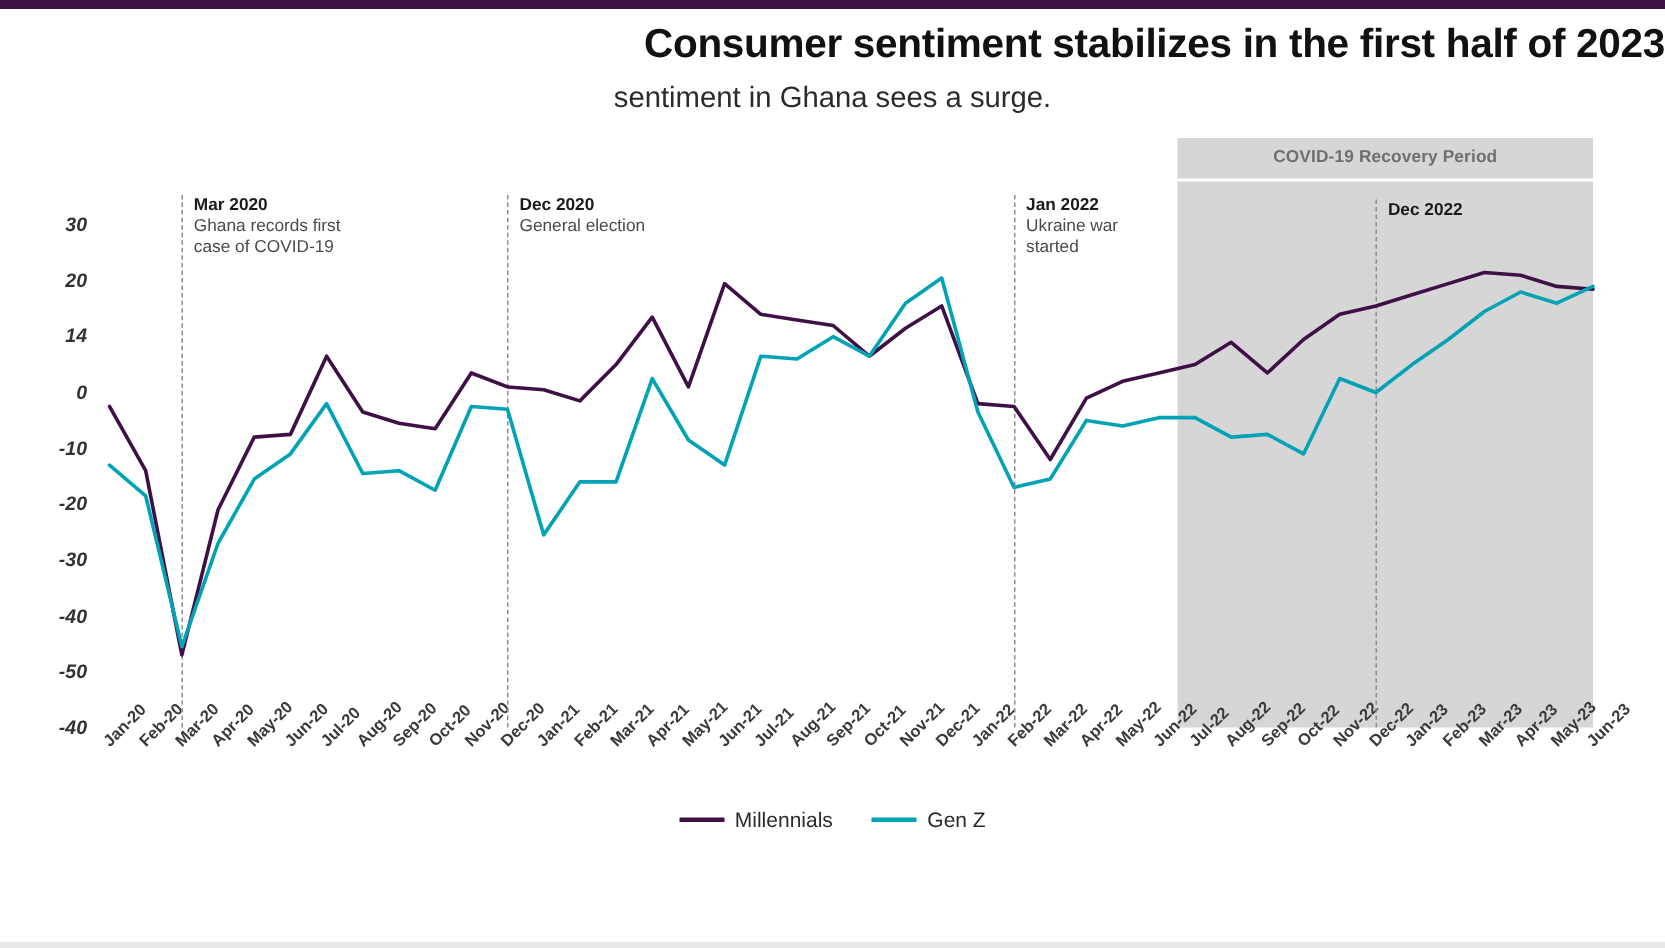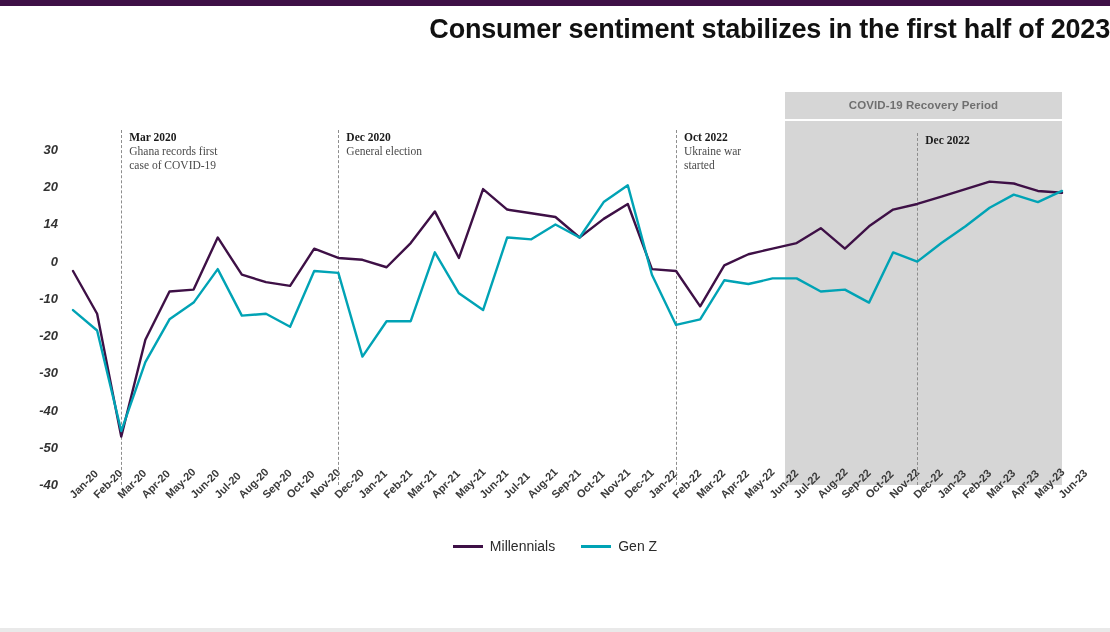--- a/index.html
+++ b/index.html
@@ -59,21 +59,21 @@
     font-size: 11px; color: #3a3a3a; font-weight: bold;
     transform-origin: left top;
     transform: rotate(-45deg);
     white-space: nowrap;
   }
 
   .vline {
     position: absolute; width: 0; border-left: 1.5px dashed #8d8d8d;
   }
 
-  .anno { position: absolute; font-family: Liberation Serif, serif; }
+  .anno { position: absolute; }
   .anno .anno-title { font-size: 11.5px; font-weight: bold; color: #1b1b1b; }
   .anno .anno-body { font-size: 11.5px; color: #4a4a4a; line-height: 14px; margin-top: 1px; }
 
   svg.chart { position: absolute; left: 0; top: 0; width: 1110px; height: 632px; }
 
   #legend {
     position: absolute; left: 0; top: 538px; width: 1110px;
     display: flex; justify-content: center; align-items: center; gap: 26px;
     font-size: 14px; color: #2b2b2b;
   }
@@ -88,20 +88,21 @@
     background: #e9e9e9;
   }
 </style>
 </head>
 <body>
 
 <div id="topbar"></div>
 
 <div id="title">Consumer sentiment stabilizes in the first half of 2023</div>
 <div id="subtitle">
+  <span>sentiment in Ghana sees a surge.</span>
 </div>
 
 <div id="plotwrap">
   <div id="shade"></div>
   <div id="shade-divider"></div>
   <div id="shade-label">COVID-19 Recovery Period</div>
 
   <div id="yaxis">
       <div class="ylabel" style="left: 18px; top: 142px;">30</div>
       <div class="ylabel" style="left: 18px; top: 179.222px;">20</div>
@@ -167,21 +168,21 @@
   <div id="annos">
       <div class="anno" style="left: 129.244px; top: 131px;">
         <div class="anno-title">Mar 2020</div>
         <div class="anno-body">Ghana records first<br>case of COVID-19</div>
       </div>
       <div class="anno" style="left: 346.341px; top: 131px;">
         <div class="anno-title">Dec 2020</div>
         <div class="anno-body">General election</div>
       </div>
       <div class="anno" style="left: 684.049px; top: 131px;">
-        <div class="anno-title">Oct 2022</div>
+        <div class="anno-title">Jan 2022</div>
         <div class="anno-body">Ukraine war<br>started</div>
       </div>
       <div class="anno" style="left: 925.268px; top: 134px;">
         <div class="anno-title">Dec 2022</div>
       </div>
     </div>
 
   <svg class="chart" id="svgchart" viewBox="0 0 1110 632">
       <polyline points="73.00,270.97 97.12,313.78 121.24,436.61 145.37,339.83 169.49,291.44 193.61,289.58 217.73,237.47 241.85,274.69 265.98,282.14 290.10,285.86 314.22,248.64 338.34,257.94 362.46,259.81 386.59,267.25 410.71,243.06 434.83,211.42 458.95,257.94 483.07,189.08 507.20,209.56 531.32,213.28 555.44,217.00 579.56,237.47 603.68,218.86 627.80,203.97 651.93,269.11 676.05,270.97 700.17,306.33 724.29,265.39 748.41,254.22 772.54,248.64 796.66,243.06 820.78,228.17 844.90,248.64 869.02,226.31 893.15,209.56 917.27,203.97 941.39,196.53 965.51,189.08 989.63,181.64 1013.76,183.50 1037.88,190.94 1062.00,192.81" fill="none" stroke="#3E1046" stroke-width="2.4" stroke-linejoin="round" stroke-linecap="round"></polyline>
       <polyline points="73.00,310.06 97.12,330.53 121.24,431.03 145.37,362.17 169.49,319.36 193.61,302.61 217.73,269.11 241.85,315.64 265.98,313.78 290.10,326.81 314.22,270.97 338.34,272.83 362.46,356.58 386.59,321.22 410.71,321.22 434.83,252.36 458.95,293.31 483.07,310.06 507.20,237.47 531.32,239.33 555.44,224.44 579.56,237.47 603.68,202.11 627.80,185.36 651.93,274.69 676.05,324.94 700.17,319.36 724.29,280.28 748.41,284.00 772.54,278.42 796.66,278.42 820.78,291.44 844.90,289.58 869.02,302.61 893.15,252.36 917.27,261.67 941.39,243.06 965.51,226.31 989.63,207.69 1013.76,194.67 1037.88,202.11 1062.00,190.94" fill="none" stroke="#00A3B5" stroke-width="2.4" stroke-linejoin="round" stroke-linecap="round"></polyline>

